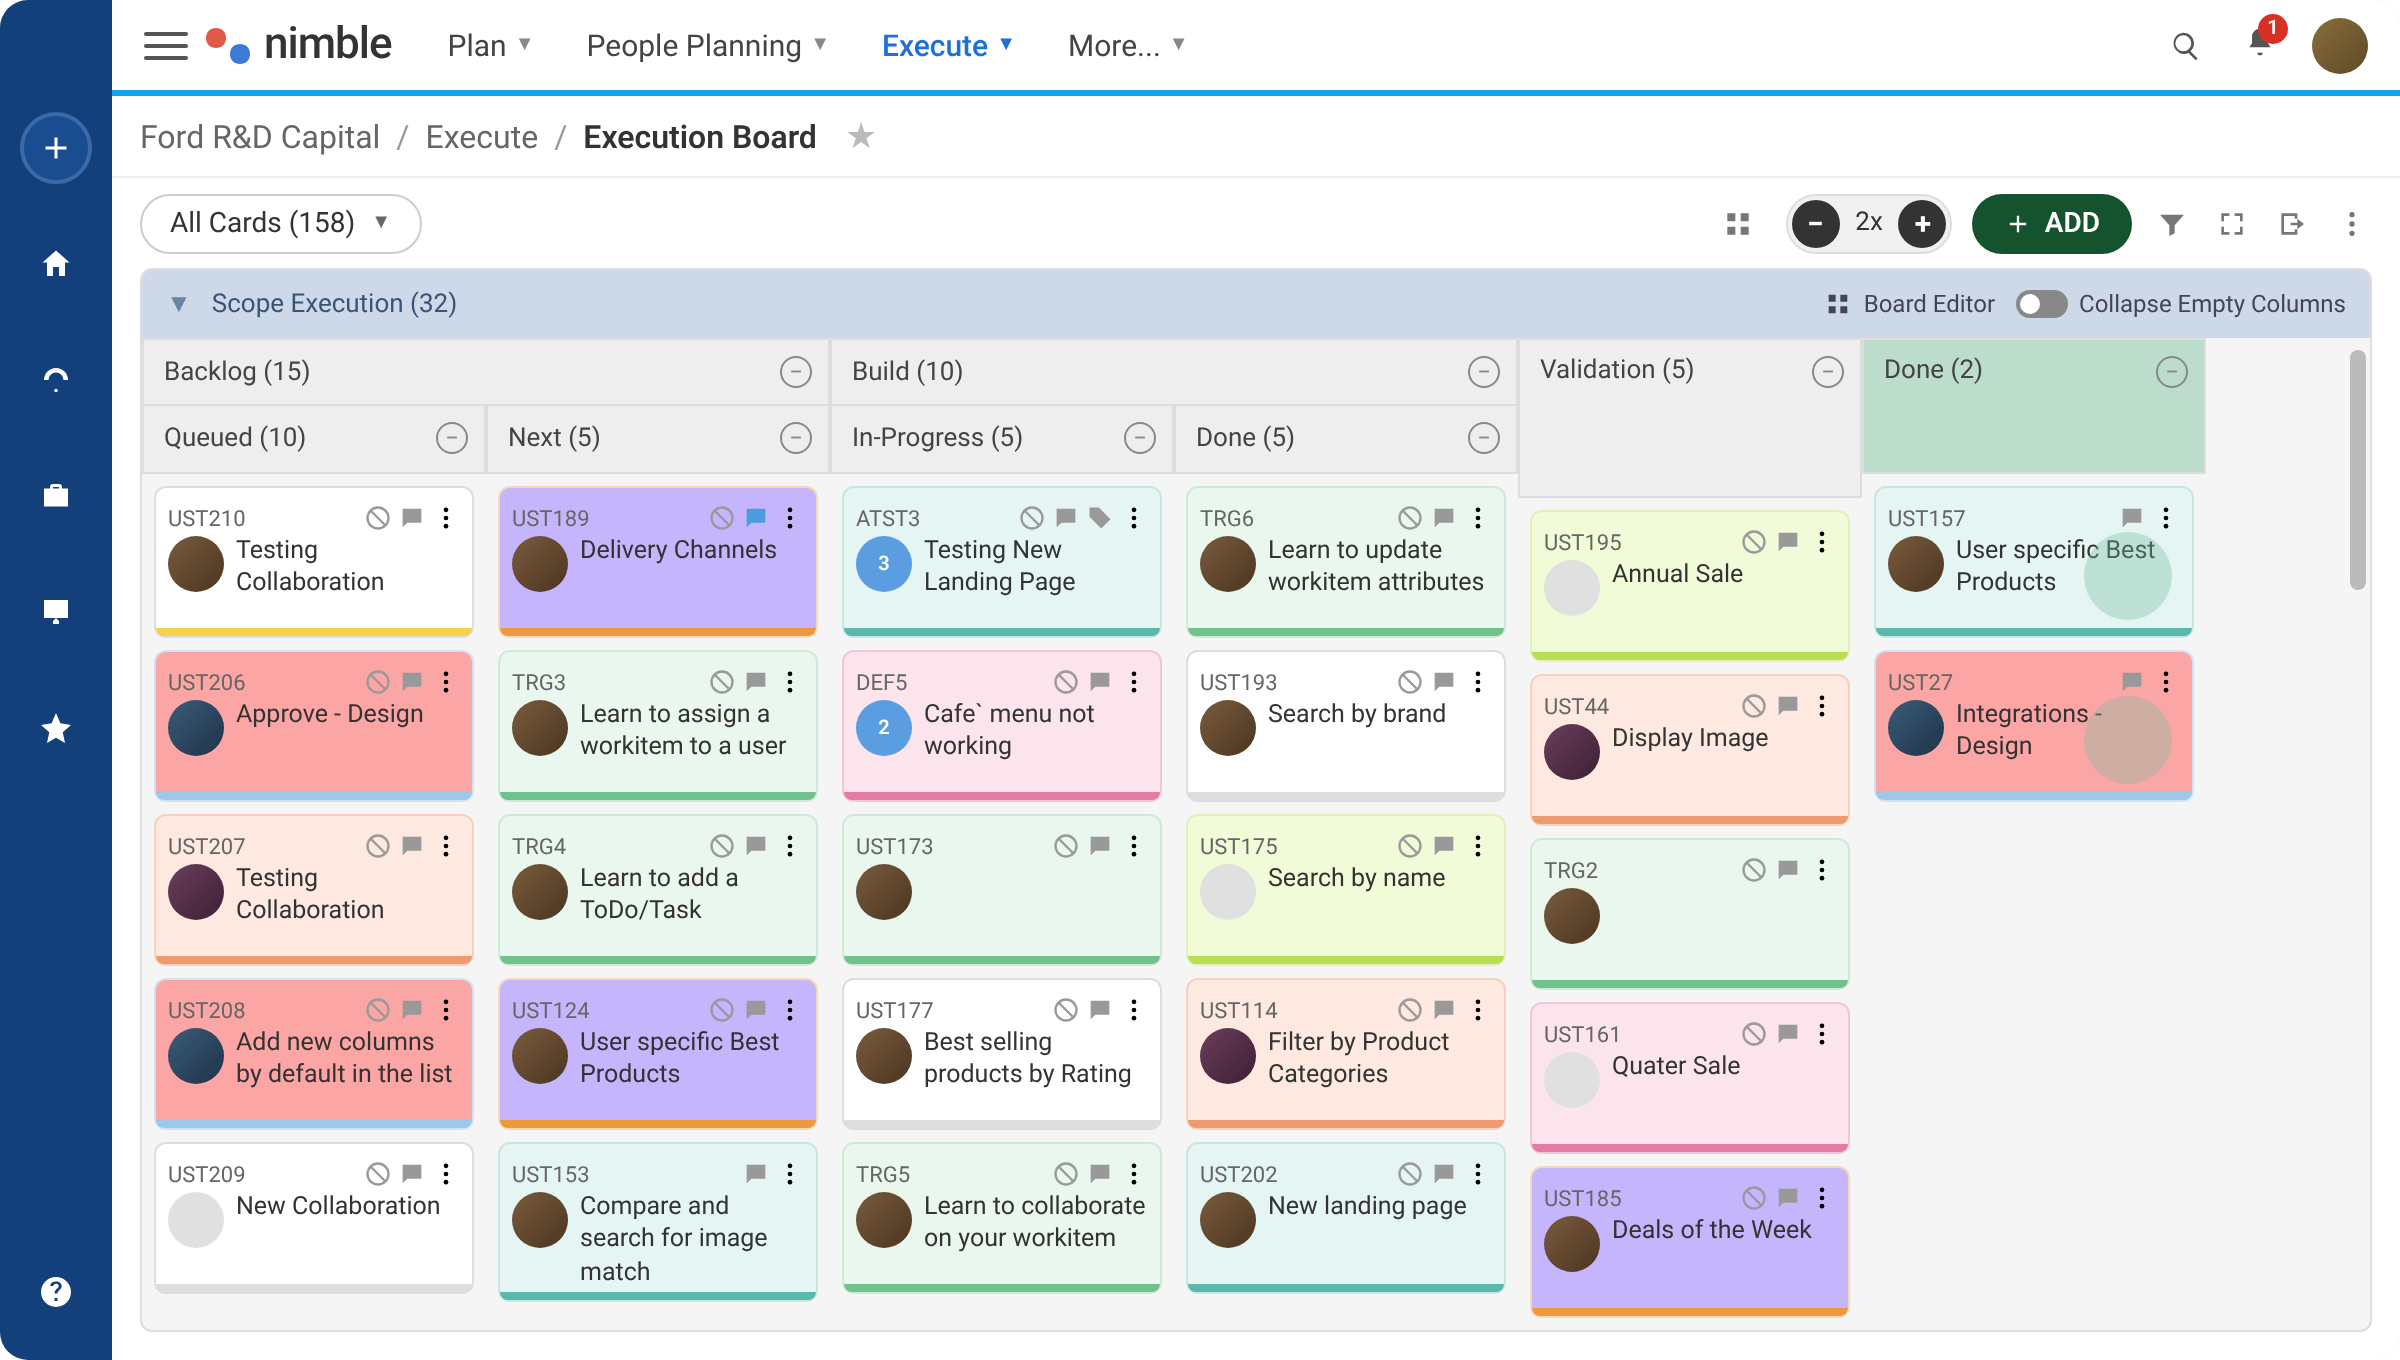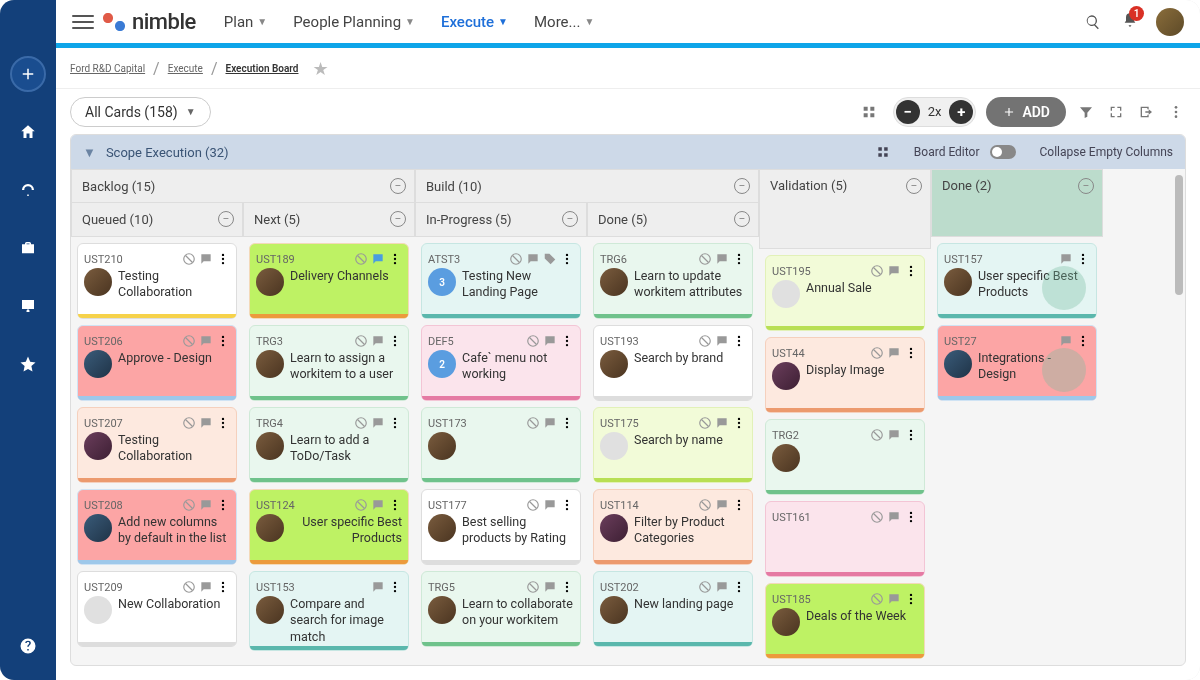--- a/index.html
+++ b/index.html
@@ -7,61 +7,61 @@
   .app { display: flex; height: 100%; border-radius: 14px; overflow: hidden; box-shadow: 0 0 0 1px #e5e5e5 inset; }
 
   .left-rail { width: 56px; background: #13407a; display: flex; flex-direction: column; align-items: center; padding-top: 56px; gap: 22px; position: relative; }
   .rail-btn { width: 36px; height: 36px; display:flex; align-items:center; justify-content:center; color:#fff; border-radius:50%; cursor:pointer; }
   .rail-btn.plus { background:#1a4d8f; border:2px solid #3a6aa8; }
   .rail-btn svg { width:18px; height:18px; fill:#fff; }
   .rail-help { position:absolute; bottom:16px; }
 
   .main { flex:1; display:flex; flex-direction:column; background:#fff; overflow:hidden; }
 
-  .topbar { height:48px; display:flex; align-items:center; padding:0 16px; gap:8px; border-bottom:5px solid #0ea5e9; }
+  .topbar { height:48px; display:flex; align-items:center; padding:0 16px; gap:8px; border-bottom:3px solid #0ea5e9; }
   .hamburger { width:22px; height:22px; display:flex; flex-direction:column; justify-content:center; gap:4px; cursor:pointer; }
   .hamburger span { height:2px; background:#555; border-radius:1px; }
   .logo { display:flex; align-items:center; gap:6px; margin-right:20px; }
   .logo-glyph { width:24px; height:24px; position:relative; }
   .logo-text { font-size:22px; font-weight:500; color:#333; letter-spacing:-0.5px; }
   .nav { display:flex; gap:26px; }
   .nav-item { font-size:15px; color:#444; cursor:pointer; display:flex; align-items:center; gap:4px; }
   .nav-item.active { color:#1e6fd9; font-weight:500; }
   .nav-item .caret { font-size:10px; color:#888; }
   .nav-item.active .caret { color:#1e6fd9; }
   .topbar-spacer { flex:1; }
   .top-icon { width:22px; height:22px; color:#555; cursor:pointer; display:flex; align-items:center; justify-content:center; }
   .bell-wrap { position:relative; margin:0 10px; }
   .bell-badge { position:absolute; top:-6px; right:-6px; background:#d93025; color:#fff; width:15px; height:15px; border-radius:50%; font-size:10px; display:flex; align-items:center; justify-content:center; font-weight:600; }
   .avatar-img { width:28px; height:28px; border-radius:50%; background:linear-gradient(135deg,#8a6d3b,#5d4a28); }
 
   .breadcrumb-row { height:40px; display:flex; align-items:center; padding:0 14px; gap:8px; }
-  .bc-seg { font-size:10px; color:#666;text-decoration:underline; }
+  .bc-seg { font-size:16px; color:#666; }
   .bc-sep { color:#999; }
   .bc-current { font-weight:600; color:#333; }
   .star { color:#bbb; font-size:18px; cursor:pointer; margin-left:6px; }
 
   .toolbar-row { height:46px; display:flex; align-items:center; padding:0 14px; gap:10px; border-top:1px solid #eee; }
   .filter-pill { border:1px solid #ccc; border-radius:18px; padding:6px 14px; font-size:14px; color:#333; display:flex; align-items:center; gap:8px; cursor:pointer; }
   .filter-pill .caret { font-size:10px; color:#666; }
   .toolbar-spacer { flex:1; }
   .zoom-group { display:flex; align-items:center; gap:0; background:#f0f0f0; border-radius:16px; padding:2px; border:1px solid #ddd; }
   .zoom-btn { width:24px; height:24px; border-radius:50%; background:#333; color:#fff; display:flex; align-items:center; justify-content:center; font-size:15px; cursor:pointer; font-weight:bold; }
   .zoom-label { font-size:13px; color:#333; padding:0 8px; }
-  .add-btn { background:#737373; color:#fff; border-radius:18px; padding:7px 16px; font-size:14px; font-weight:600; display:flex; align-items:center; gap:6px; cursor:pointer; }
+  .add-btn { background:#14532d; color:#fff; border-radius:18px; padding:7px 16px; font-size:14px; font-weight:600; display:flex; align-items:center; gap:6px; cursor:pointer; }
   .tool-icon { width:20px; height:20px; color:#777; cursor:pointer; display:flex; align-items:center; justify-content:center; }
   .tool-icon.group-icon { margin-right:4px; }
 
   .board-wrap { flex:1; padding:0 14px 14px; overflow:hidden; }
   .board { background:#f5f5f5; border:1px solid #ddd; border-radius:6px; height:100%; overflow:auto; position:relative; }
 
   .group-header { background:#cdd9e8; height:34px; display:flex; align-items:center; padding:0 12px; font-size:13px; color:#3a5475; gap:10px; position:sticky; top:0; z-index:5; }
   .group-header .collapse { cursor:pointer; color:#6b84a3; }
   .group-header .spacer { flex:1; }
-  .gh-tool { display:flex; align-items:center; gap:24px; font-size:12px; color:#445; cursor:pointer; }
+  .gh-tool { display:flex; align-items:center; gap:6px; font-size:12px; color:#445; cursor:pointer; }
   .toggle-pill { width:26px; height:14px; background:#888; border-radius:8px; position:relative; }
   .toggle-pill::after { content:''; width:10px; height:10px; background:#fff; border-radius:50%; position:absolute; left:2px; top:2px; }
 
   .columns { display:flex; padding:0; gap:0; }
   .colgroup { display:flex; flex-direction:column; }
   .super-header { height:34px; background:#eee; border:1px solid #ddd; display:flex; align-items:center; padding:0 10px; font-size:13px; color:#444; position:relative; }
   .super-header .minus { position:absolute; right:8px; top:8px; width:16px; height:16px; border:1.5px solid #888; border-radius:50%; display:flex; align-items:center; justify-content:center; font-size:12px; color:#888; cursor:pointer; line-height:1; }
   .sub-row { display:flex; }
   .sub-header { height:34px; background:#eee; border:1px solid #ddd; border-top:none; display:flex; align-items:center; padding:0 10px; font-size:13px; color:#444; position:relative; }
   .sub-header .minus { position:absolute; right:8px; top:8px; width:16px; height:16px; border:1.5px solid #888; border-radius:50%; display:flex; align-items:center; justify-content:center; font-size:12px; color:#888; cursor:pointer; line-height:1; }
@@ -75,21 +75,21 @@
   .card-id { font-size:11px; color:#666; }
   .card-icons { margin-left:auto; display:flex; align-items:center; gap:3px; color:#999; }
   .card-icons .ic { width:14px; height:14px; display:flex; align-items:center; justify-content:center; }
   .card-body { display:flex; gap:6px; margin-top:0; }
   .card-avatar { width:28px; height:28px; border-radius:50%; background:#ccc; flex-shrink:0; overflow:hidden; }
   .card-title { font-size:12.5px; color:#333; line-height:1.3; overflow:hidden; max-height:46px; }
   .card-stripe { position:absolute; bottom:0; left:0; right:0; height:4px; border-radius:0 0 6px 6px; }
 
   .c-blue   { background:#fca5a5; border-color:#cfe3f4; } .c-blue .card-stripe { background:#9ec8ea; }
   .c-yellow { background:#fff; } .c-yellow .card-stripe { background:#f6d24a; }
-  .c-orange { background:#bef264; border-color:#f3d9b9;text-align:right; } .c-orange .card-stripe { background:#ec9a3c; }
+  .c-orange { background:#c4b5fd; border-color:#f3d9b9; } .c-orange .card-stripe { background:#ec9a3c; }
   .c-green  { background:#e9f7ee; border-color:#cfe9d7; } .c-green .card-stripe { background:#6fc28b; }
   .c-teal   { background:#e4f5f3; border-color:#c6e6e2; } .c-teal .card-stripe { background:#5ab7ac; }
   .c-pink   { background:#fbe4ec; border-color:#f3c5d5; } .c-pink .card-stripe { background:#e57aa3; }
   .c-lime   { background:#f2fbd8; border-color:#e2f1b8; } .c-lime .card-stripe { background:#b8df54; }
   .c-peach  { background:#fde9df; border-color:#f5d0bd; } .c-peach .card-stripe { background:#ec9a6e; }
   .c-plain  { background:#fff; } .c-plain .card-stripe { background:#ddd; }
 
   .av1{background:linear-gradient(135deg,#7a5c3e,#4a3420);} .av2{background:linear-gradient(135deg,#3a5c7a,#1f3347);}
   .av3{background:linear-gradient(135deg,#6b3e5c,#3d1f33);}
   .av5{background:#e0e0e0;} .team-av{background:#5a9de0; display:flex; align-items:center;justify-content:center;}
@@ -1031,20 +1031,24 @@
                       </span>
                       <span class="ic">
                         <svg class="speech" viewBox="0 0 24 24">
                           <circle cx="12" cy="5" r="2"></circle>
                           <circle cx="12" cy="12" r="2"></circle>
                           <circle cx="12" cy="19" r="2"></circle>
                         </svg>
                       </span>
                     </div>
                   </div>
+                  <div class="card-body">
+                    <div class="card-avatar av5"></div>
+                    <div class="card-title">Quater Sale</div>
+                  </div>
                   <div class="card-stripe"></div>
                 </div>
                 <div class="card c-orange">
                   <div class="card-top">
                     <span class="card-id">UST185</span>
                     <div class="card-icons">
                       <span class="ic">
                         <svg class="speech" viewBox="0 0 24 24">
                           <circle cx="12" cy="12" r="9" fill="none" stroke="currentColor" stroke-width="2"></circle>
                           <line x1="6" y1="6" x2="18" y2="18" stroke="currentColor" stroke-width="2"></line>

